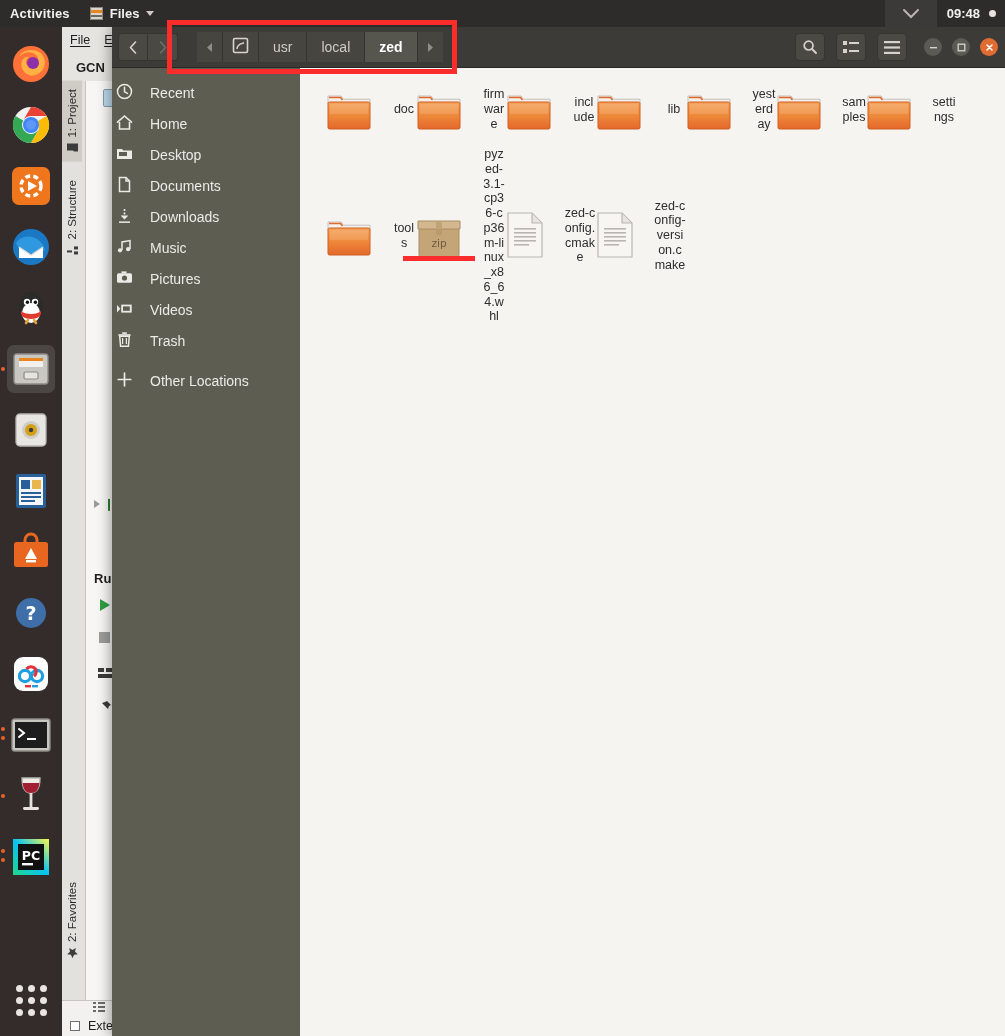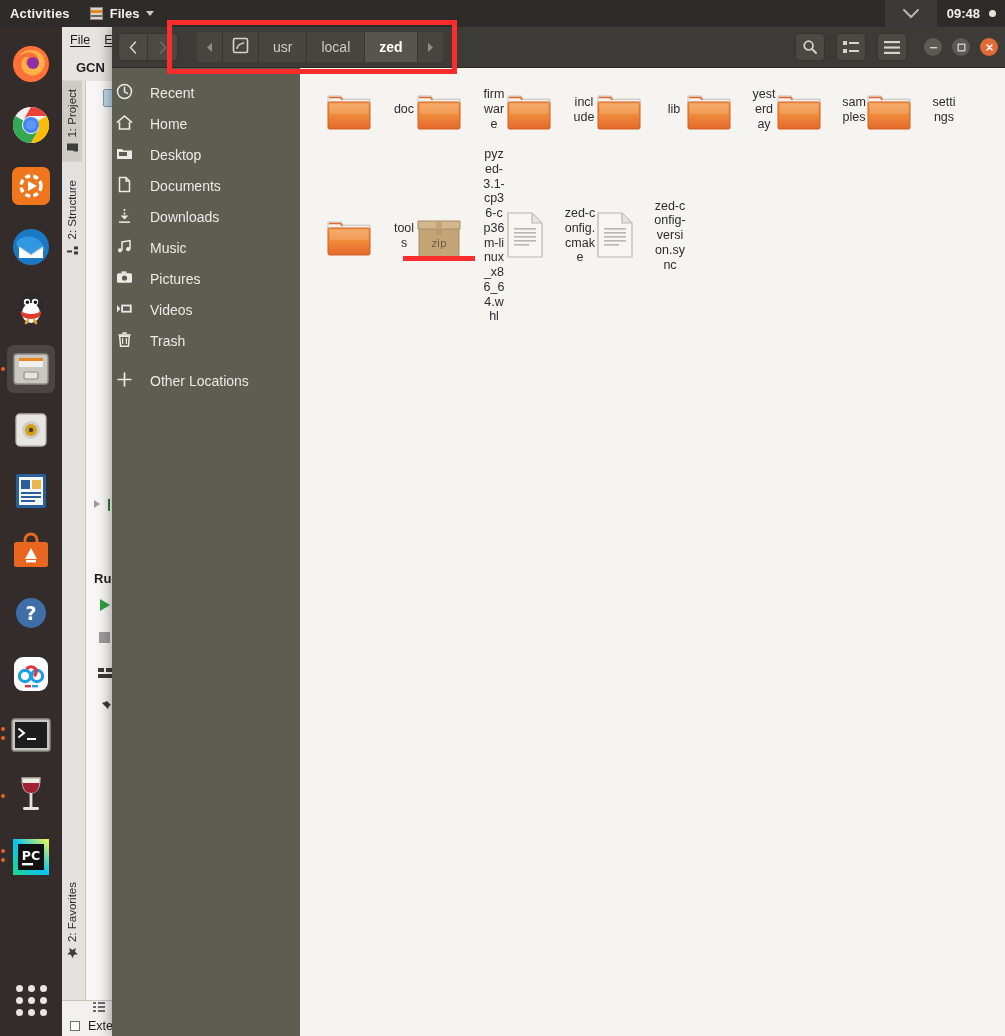--- a/index.html
+++ b/index.html
@@ -629,21 +629,21 @@
     <path d="M26 1.5V11h9.5" fill="#e6e4df" stroke="#b9b6b1" stroke-width="1.2"></path>
     <g fill="#b9b6b1">
       <rect x="8" y="16" width="22" height="1.6"></rect>
                   <rect x="8" y="20" width="22" height="1.6"></rect>
       <rect x="8" y="24" width="22" height="1.6"></rect>
                   <rect x="8" y="28" width="22" height="1.6"></rect>
       <rect x="8" y="32" width="15" height="1.6"></rect>
     </g>
   </svg>
             </div>
-            <div class="fname">zed-config-version.sync</div>
+            <div class="fname">zed-config-version.cmake</div>
           </div>
         </div>
     </div>
   </div>
 </div>
 
 <div id="topbar">
   <div class="tb-activities">Activities</div>
   <div class="tb-app">
     <span class="app-mini-icon"></span>

